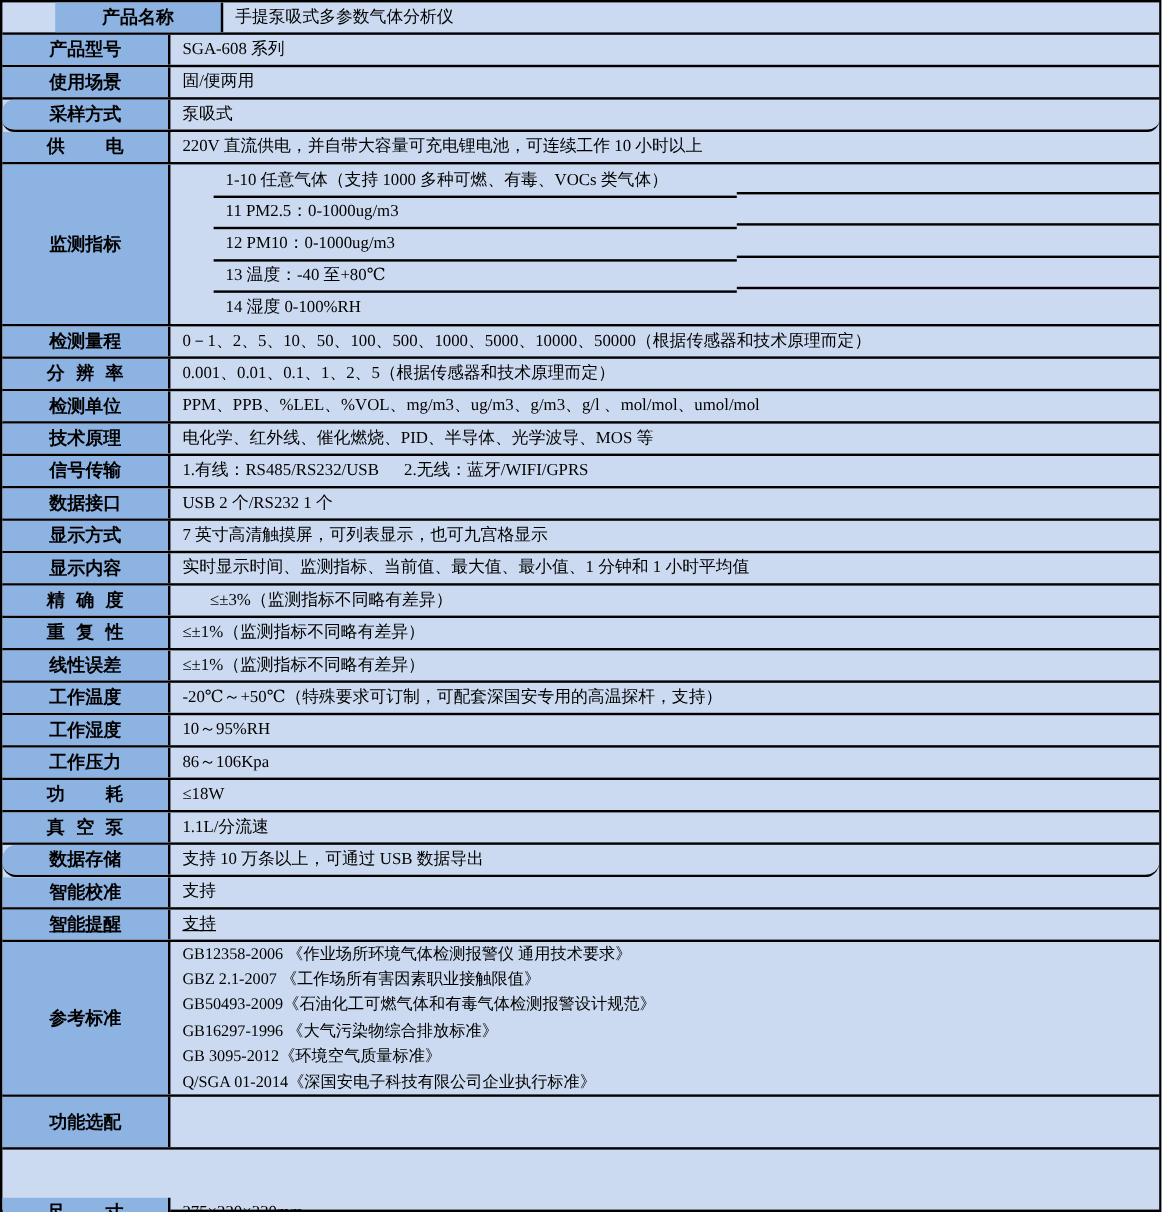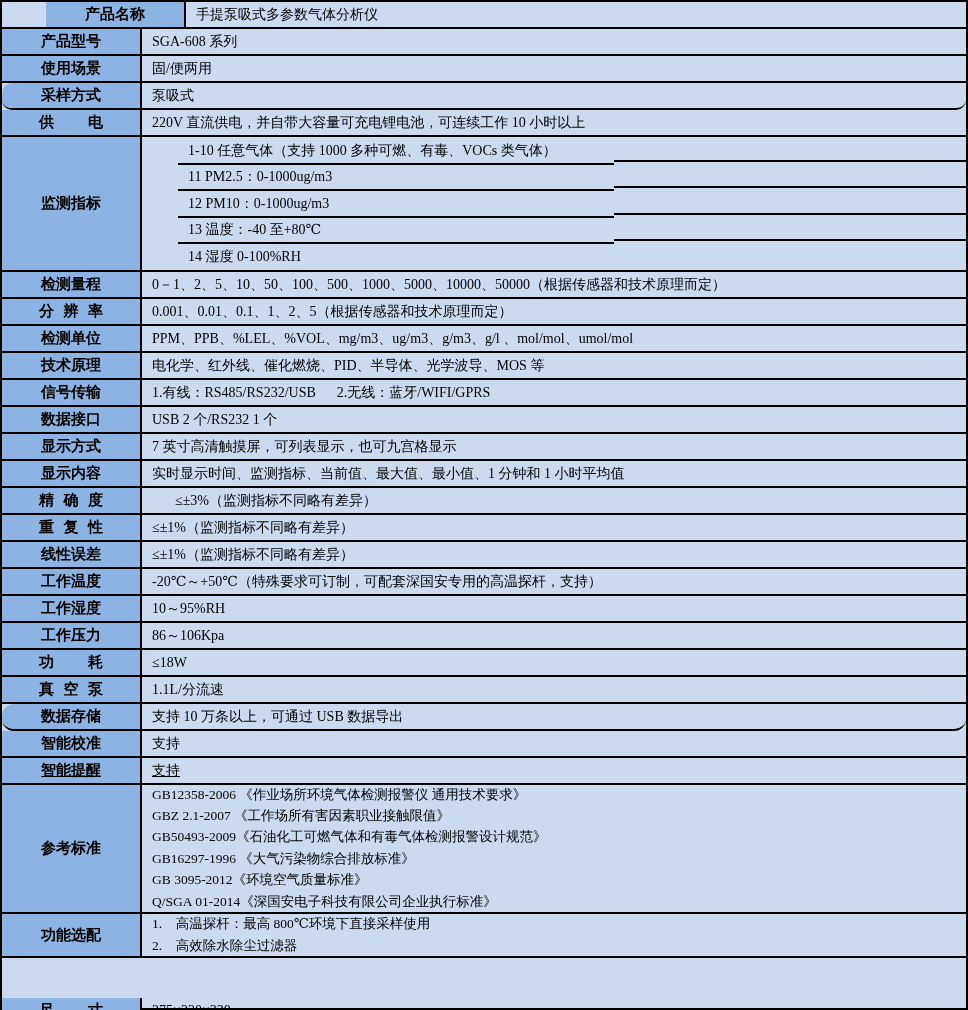--- a/index.html
+++ b/index.html
@@ -249,21 +249,20 @@
     <div class="row" style="flex: 0 0 129px;">
       <div class="label-cell">
         <span class="lbl" style="width: auto; text-align-last: auto;">参考标准</span>
       </div>
       <div class="value-cell multiline"><div class="line">GB12358-2006 《作业场所环境气体检测报警仪 通用技术要求》</div><div class="line">GBZ 2.1-2007 《工作场所有害因素职业接触限值》</div><div class="line">GB50493-2009《石油化工可燃气体和有毒气体检测报警设计规范》</div><div class="line">GB16297-1996 《大气污染物综合排放标准》</div><div class="line">GB 3095-2012《环境空气质量标准》</div><div class="line">Q/SGA 01-2014《深国安电子科技有限公司企业执行标准》</div></div>
     </div>
     <div class="row" style="flex: 0 0 44px;">
       <div class="label-cell">
         <span class="lbl" style="width: auto; text-align-last: auto;">功能选配</span>
       </div>
-      <div class="value-cell multiline"><div class="line">1.    高温探杆：最高 800℃环境下直接采样使用</div><div class="line">2.    高效除水除尘过滤器</div></div>
     </div>
     <div class="row" style="flex: 0 0 27px; margin-top: 40px;">
       <div class="label-cell">
         <span class="lbl">尺寸</span>
       </div>
       <div class="value-cell"><span>275×220×330mm</span></div>
     </div>
     <div class="row" style="flex: 0 0 27px;">
       <div class="label-cell">
         <span class="lbl">重量</span>

